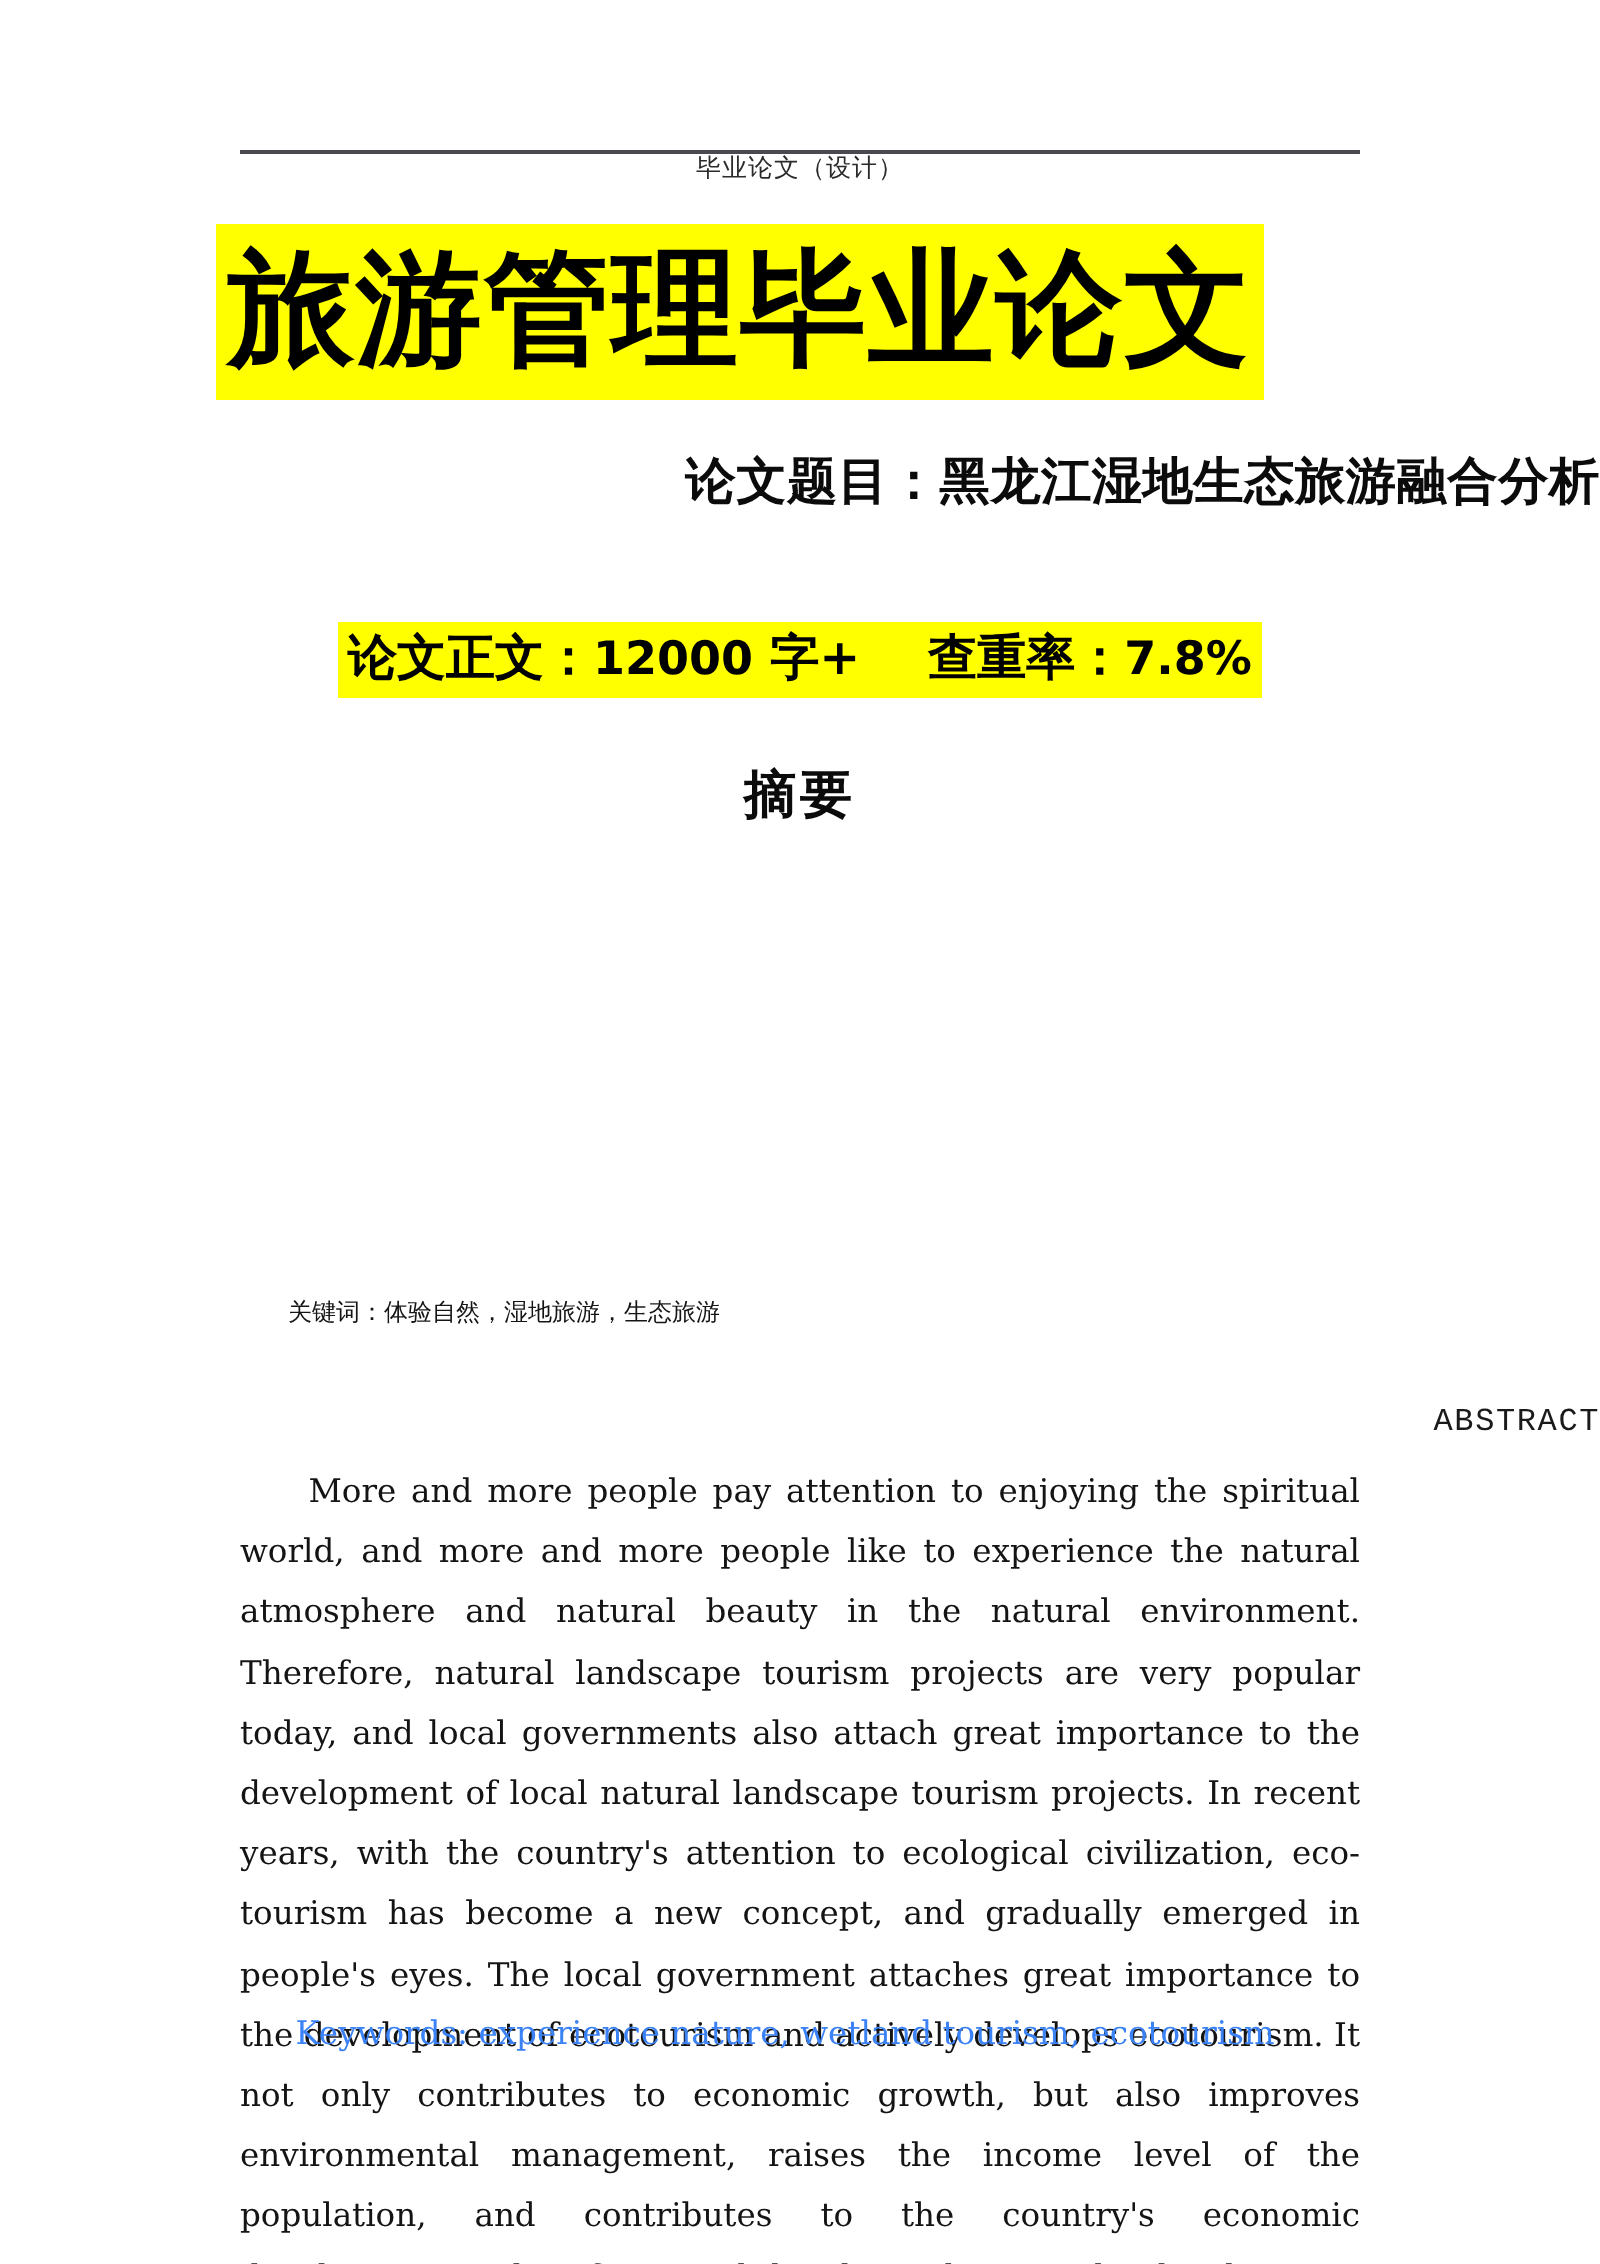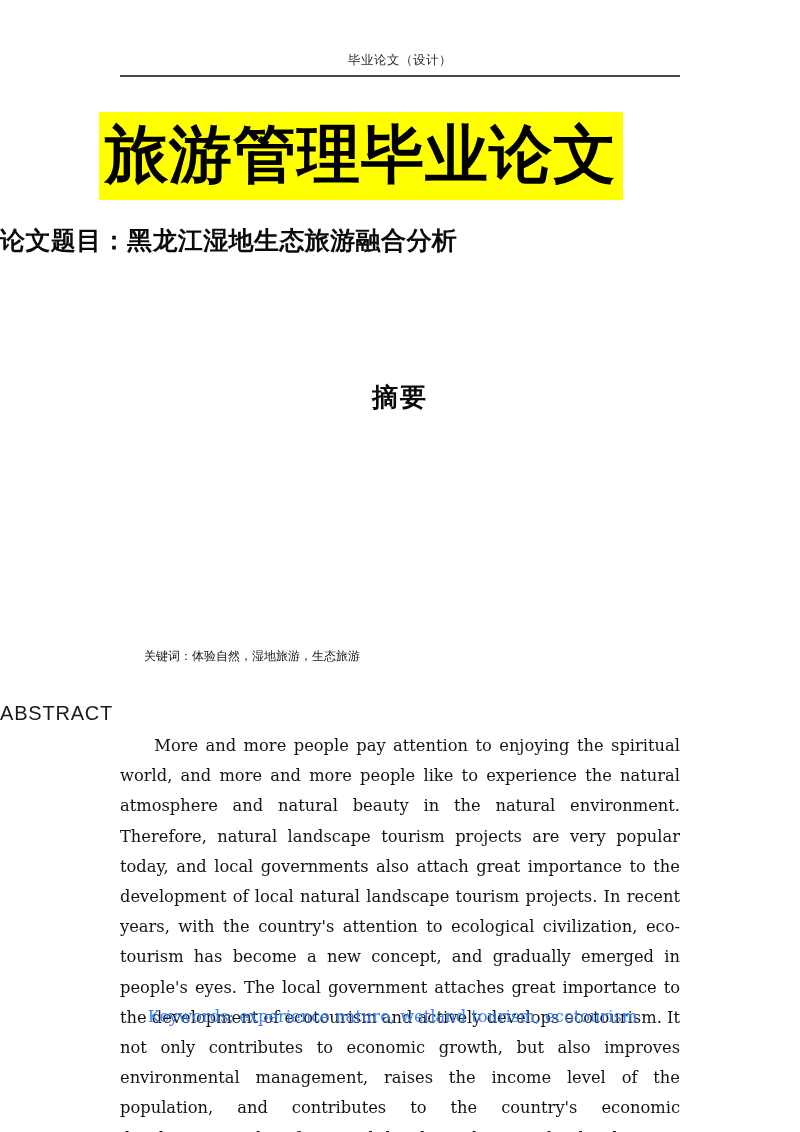--- a/index.html
+++ b/index.html
@@ -31,59 +31,59 @@
     width: 560px;
     text-align: center;
   }
   .doc-header-text {
     font-family: "DejaVu Serif", "Liberation Serif", serif;
     font-size: 12.5px;
     letter-spacing: 0.5px;
     color: #2b2b2b;
     line-height: 1.3;
     display: block;
+    margin-top: 24px;
   }
   .header-rule {
     position: absolute;
     left: 120px;
     top: 75px;
     width: 560px;
     height: 0;
     border-top: 2.5px solid #4a4a4e;
   }
 
   
   .title-wrap {
     position: absolute;
     left: 0;
     top: 112px;
     width: 632px;
-    text-align: center;
-    padding-left: 45px;
+    text-align: right;
   }
   .main-title {
     display: inline-block;
     background: #ffff00;
     color: #000000;
     font-family: "DejaVu Serif", "Liberation Serif", serif;
     font-weight: bold;
     font-size: 63px;
     line-height: 1.30;
     letter-spacing: 1px;
     padding: 2px 6px 4px 6px;
     white-space: nowrap;
   }
 
   
   .subject-wrap {
     position: absolute;
     left: 0;
     top: 224px;
     width: 800px;
-    text-align: left;
+    text-align: right;
   }
   .subject-line {
     font-family: "DejaVu Serif", "Liberation Serif", serif;
     font-weight: bold;
     font-size: 25px;
     letter-spacing: 0.4px;
     color: #0b0b0b;
     white-space: nowrap;
   }
 
@@ -124,23 +124,23 @@
     font-weight: bold;
     font-size: 26px;
     letter-spacing: 2px;
     color: #0b0b0b;
   }
   .abstract-en-heading {
     position: absolute;
     left: 0;
     top: 702px;
     width: 800px;
-    text-align: left;
-    font-family: Liberation Sans, sans-serif;
-    font-size: 20px;
+    text-align: right;
+    font-family: Liberation Mono, monospace;
+    font-size: 16px;
     letter-spacing: 0.8px;
     color: #1a1a1a;
   }
 
   
   .body-block {
     position: absolute;
     left: 120px;
     width: 560px;
     text-align: justify;
@@ -193,20 +193,23 @@
   <div class="header-rule"></div>
 
   <div class="title-wrap">
     <span class="main-title">旅游管理毕业论文</span>
   </div>
 
   <div class="subject-wrap">
     <span class="subject-line">论文题目：黑龙江湿地生态旅游融合分析</span>
   </div>
 
+  <div class="stats-wrap">
+    <span class="stats-line"><span>论文正文：</span><span class="num">12000</span><span> 字+</span><span class="stats-gap"></span><span>查重率：</span><span class="num">7.8%</span></span>
+  </div>
 
   <div class="abstract-cn-heading">摘要</div>
 
 
   <div class="body-block cn-keywords">关键词：体验自然，湿地旅游，生态旅游</div>
 
   <div class="abstract-en-heading">ABSTRACT</div>
 
   <div class="body-block en-paragraph">More and more people pay attention to enjoying the spiritual world, and more and more people like to experience the natural atmosphere and natural beauty in the natural environment. Therefore, natural landscape tourism projects are very popular today, and local governments also attach great importance to the development of local natural landscape tourism projects. In recent years, with the country's attention to ecological civilization, eco-tourism has become a new concept, and gradually emerged in people's eyes. The local government attaches great importance to the development of ecotourism and actively develops ecotourism. It not only contributes to economic growth, but also improves environmental management, raises the income level of the population, and contributes to the country's economic development. A lot of research has been done on the development of ecotourism in Heilongjiang Wetland.</div>
 

